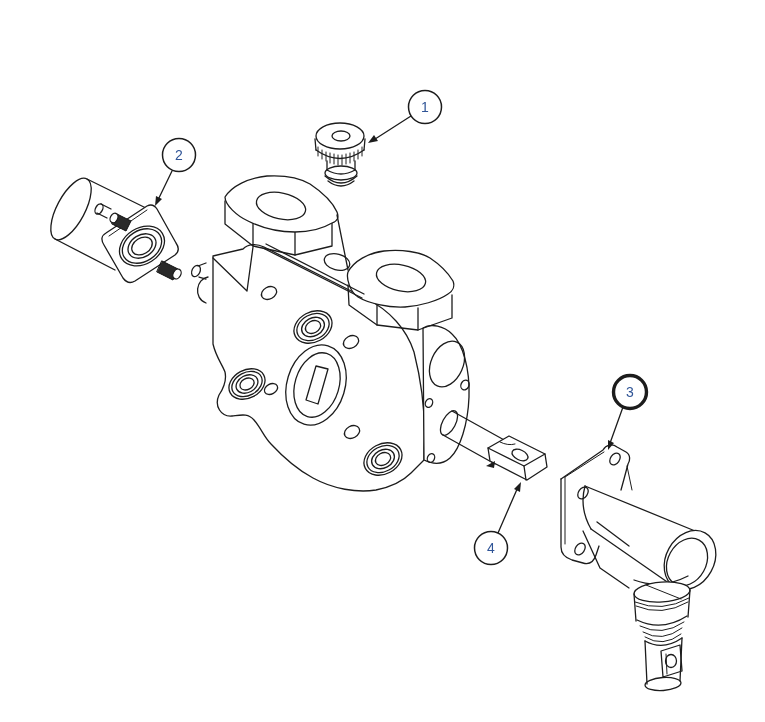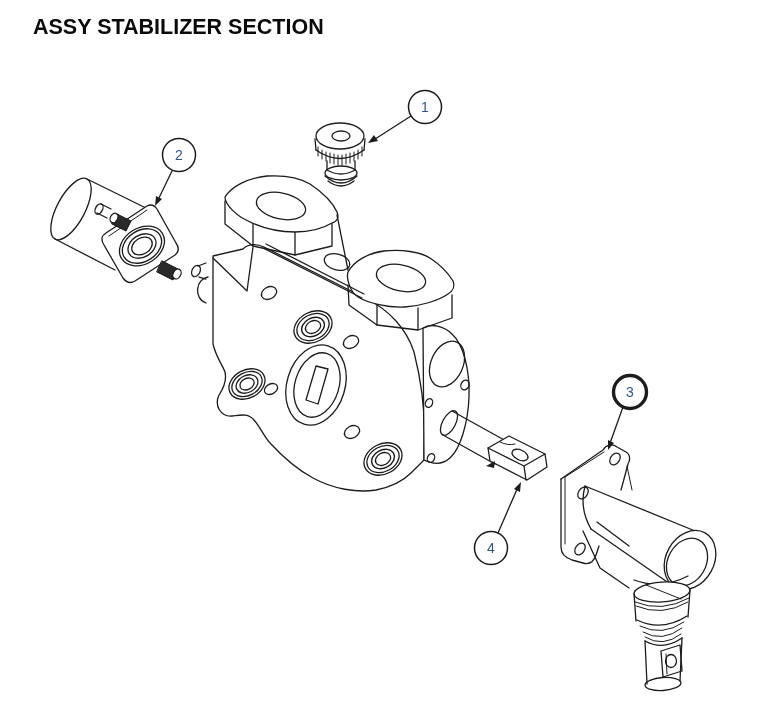--- a/index.html
+++ b/index.html
@@ -17,21 +17,20 @@
   svg .balloon-num{font-family:"Liberation Sans",sans-serif;font-size:14px;font-weight:400;
       text-anchor:middle;stroke:none;}
   svg .thin{stroke-width:1;}
 </style>
 </head>
 <body>
 
 <div id="page">
 
   <div id="title-block">
-    <div class="t-line">ASSY STABILIZER SECTION</div>
   </div>
 
   <svg id="diagram" width="765" height="722" viewBox="0 0 765 722">
 
     <g>
       <ellipse cx="71" cy="209" rx="14" ry="34" transform="rotate(28 71 209)"></ellipse>
       <line x1="87" y1="179" x2="152" y2="211"></line>
       <line x1="55" y1="239" x2="115" y2="270"></line>
       <path class="fw" d="M147,206 Q153,203 157,209 L176,243 Q181,250 175,255 L135,281 Q128,285 123,278 L104,245 Q99,237 106,233 Z"></path>
       <path class="thin" d="M109,236 L147,210"></path>

